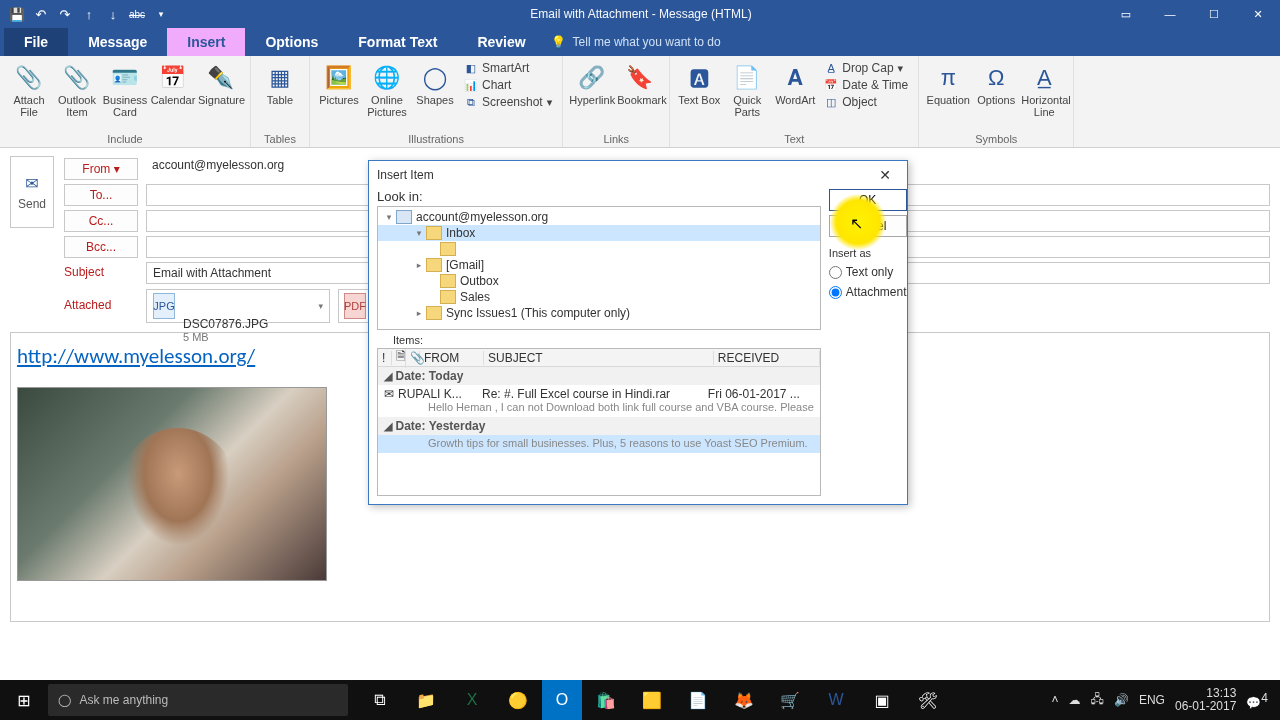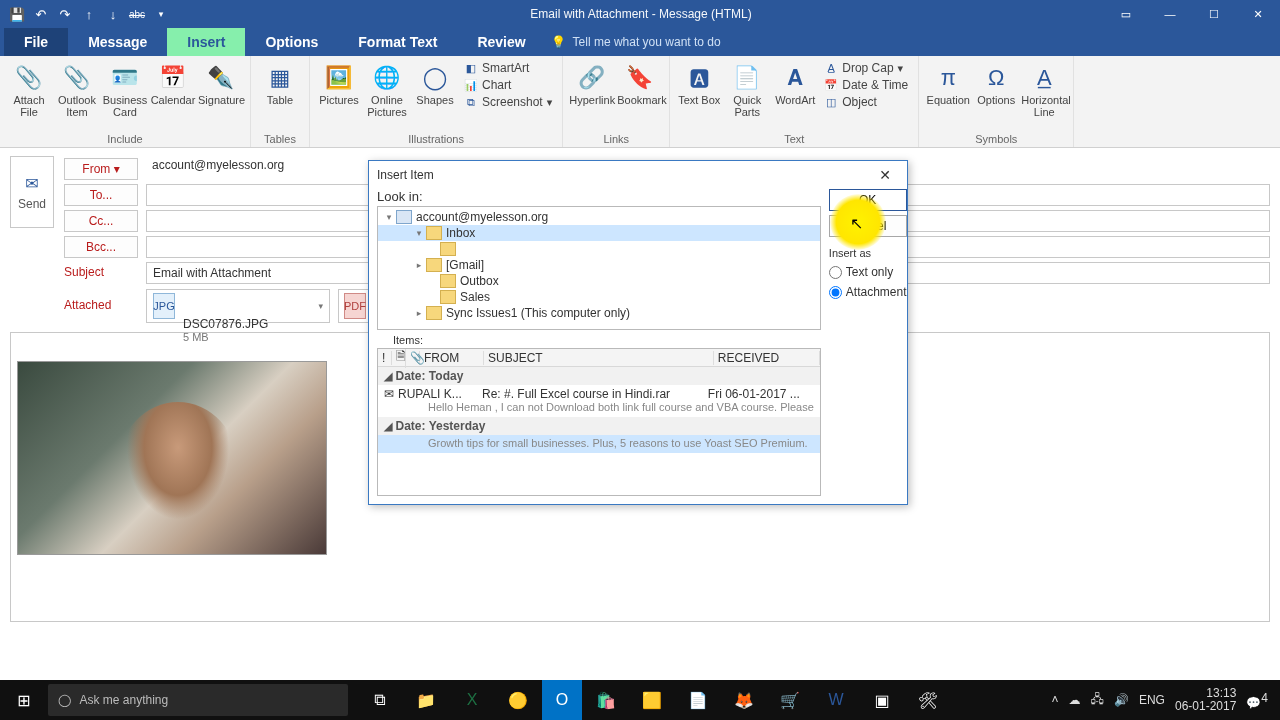--- a/index.html
+++ b/index.html
@@ -10,21 +10,21 @@
 .titlebar .qat { display: flex; align-items: center; gap: 6px; padding: 0 8px; }
 .titlebar .qat span { width: 18px; height: 18px; display: flex; align-items: center; justify-content: center; font-size: 13px; }
 .titlebar .title { flex: 1; text-align: center; font-size: 12px; opacity: .95; }
 .titlebar .wincontrols { display: flex; }
 .titlebar .wincontrols span { width: 44px; height: 28px; display: flex; align-items: center; justify-content: center; font-size: 11px; }
 
 
 .tabs { height: 28px; background: #2b579a; display: flex; align-items: stretch; padding-left: 4px; }
 .tabs .tab { padding: 0 20px; display: flex; align-items: center; color: #fff; font-size: 14px; cursor: pointer; font-weight: bold; }
 .tabs .tab.file { background: #1e4278; }
-.tabs .tab.active { background: #86efac; color: #2b579a; }
+.tabs .tab.active { background: #f0abfc; color: #2b579a; }
 .tabs .tell { display: flex; align-items: center; color: #cfe0f5; margin-left: 6px; font-size: 12px; gap: 6px; }
 
 
 .ribbon { height: 92px; background: #f3f3f3; border-bottom: 1px solid #d0d0d0; display: flex; }
 .group { border-right: 1px solid #e1e1e1; padding: 2px 6px 0 6px; display: flex; flex-direction: column; }
 .group .items { flex: 1; display: flex; align-items: flex-start; gap: 2px; }
 .group .label { text-align: center; font-size: 11px; color: #666; padding-bottom: 2px; }
 .bigbtn { width: 46px; text-align: center; cursor: pointer; padding-top: 4px; }
 .bigbtn .ic { height: 32px; display: flex; align-items: center; justify-content: center; font-size: 22px; color: #2b579a; }
 .bigbtn .lbl { font-size: 11px; color: #444; line-height: 12px; }
@@ -297,20 +297,21 @@
         <div class="dd">▾</div>
       </div>
       <div class="attachchip" style="width:34px;padding:0;justify-content:center">
         <div class="aic pdf">PDF</div>
       </div>
     </div>
   </div>
 </div>
 
 <div class="bodyarea">
+  <a class="link">http://www.myelesson.org/</a>
   <div class="photo"></div>
 </div>
 
 <div class="dialog">
   <div class="dlg-title">
     <span>Insert Item</span>
     <span class="close">✕</span>
   </div>
   <div class="dlg-body">
     <div class="dlg-left">

